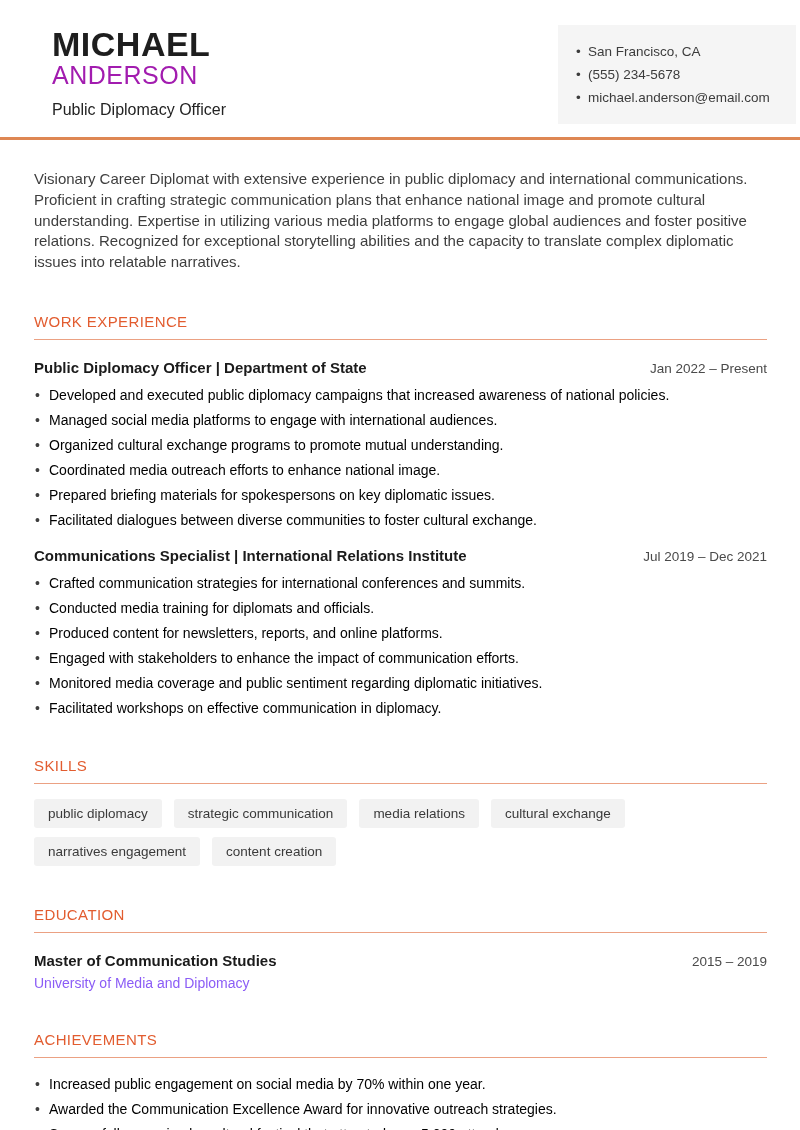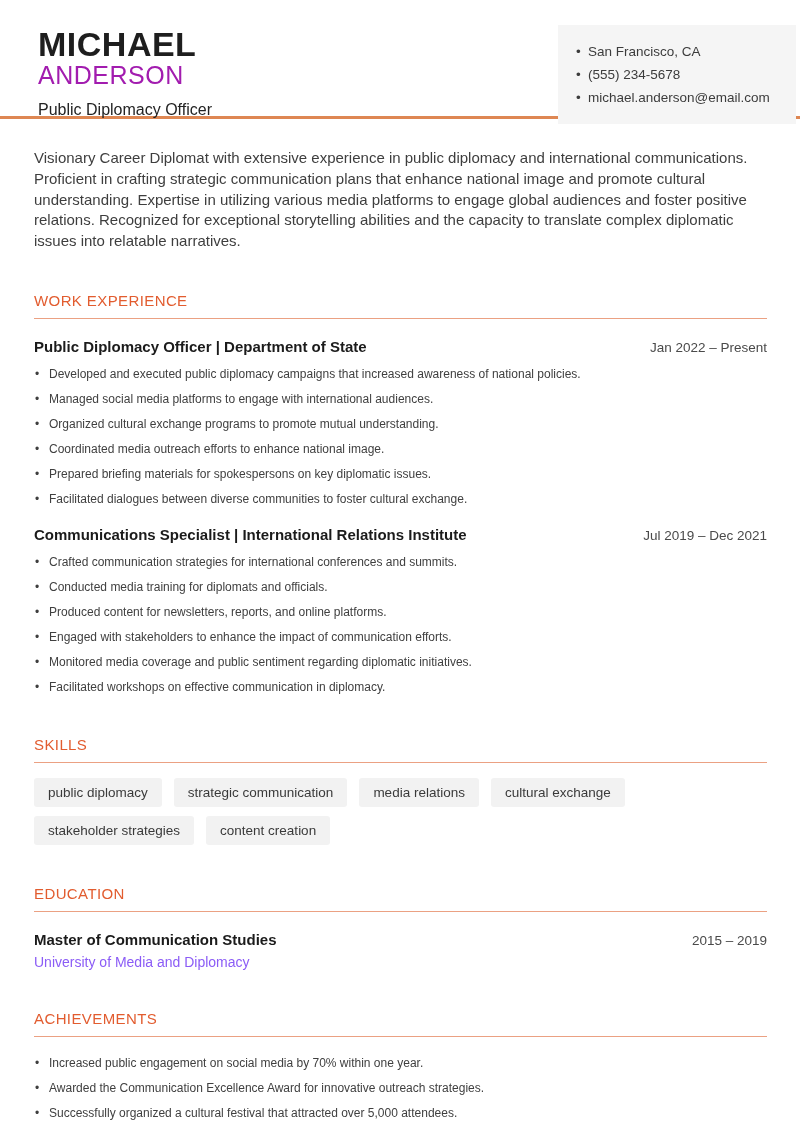--- a/index.html
+++ b/index.html
@@ -8,22 +8,22 @@
     width: 800px;
     min-height: 1130px;
     font-family: "Liberation Sans", "DejaVu Sans", sans-serif;
     color: #3e3e3e;
   }
   .page { width: 800px; min-height: 1130px; background: #ffffff; position: relative; }
 
   
   .header {
     position: relative;
-    padding: 26px 34px 0 38px;
-    height: 119px;
+    padding: 26px 34px 0 52px;
+    height: 140px;
     border-bottom: 3px solid #de8753;
   }
   .name { line-height: 1.06; letter-spacing: 0.5px; }
   .name .first {
     display: block;
     font-size: 34px; font-weight: 800; color: #1e1e1e;
   }
   .name .last {
     display: block;
     font-size: 25px; font-weight: 400; color: #a21caf;
@@ -76,23 +76,23 @@
     align-items: baseline;
   }
   .job-title { font-size: 15px; font-weight: 700; color: #1b1b1b; }
   .job-dates { font-size: 13.5px; color: #4a4a4a; white-space: nowrap; }
 
   ul.bullets { margin-top: 11px; list-style: none; }
   ul.bullets li {
     position: relative;
     padding-left: 15px;
     margin-bottom: 8.5px;
-    font-size: 12px;
+    font-size: 14px;
     line-height: 16.5px;
-    color: #404040;
+    color: #000000;
   }
   ul.bullets li::before {
     content: "•";
     position: absolute;
     left: 1px; top: 0;
     color: #3e3e3e;
   }
 
   .chips { margin-top: 15px; display: flex; flex-wrap: wrap; gap: 9px 12px; }
   .chip {
@@ -175,21 +175,21 @@
     </div>
 
     <div class="section">
       <h2 class="section-title">SKILLS</h2>
       <hr class="section-rule">
       <div class="chips">
         <span class="chip">public diplomacy</span>
         <span class="chip">strategic communication</span>
         <span class="chip">media relations</span>
         <span class="chip">cultural exchange</span>
-        <span class="chip">stakeholder strategies</span>
+        <span class="chip">narratives engagement</span>
         <span class="chip">content creation</span>
       </div>
     </div>
 
     <div class="section">
       <h2 class="section-title">EDUCATION</h2>
       <hr class="section-rule">
       <div class="edu">
         <div class="edu-head">
           <span class="edu-degree">Master of Communication Studies</span>

